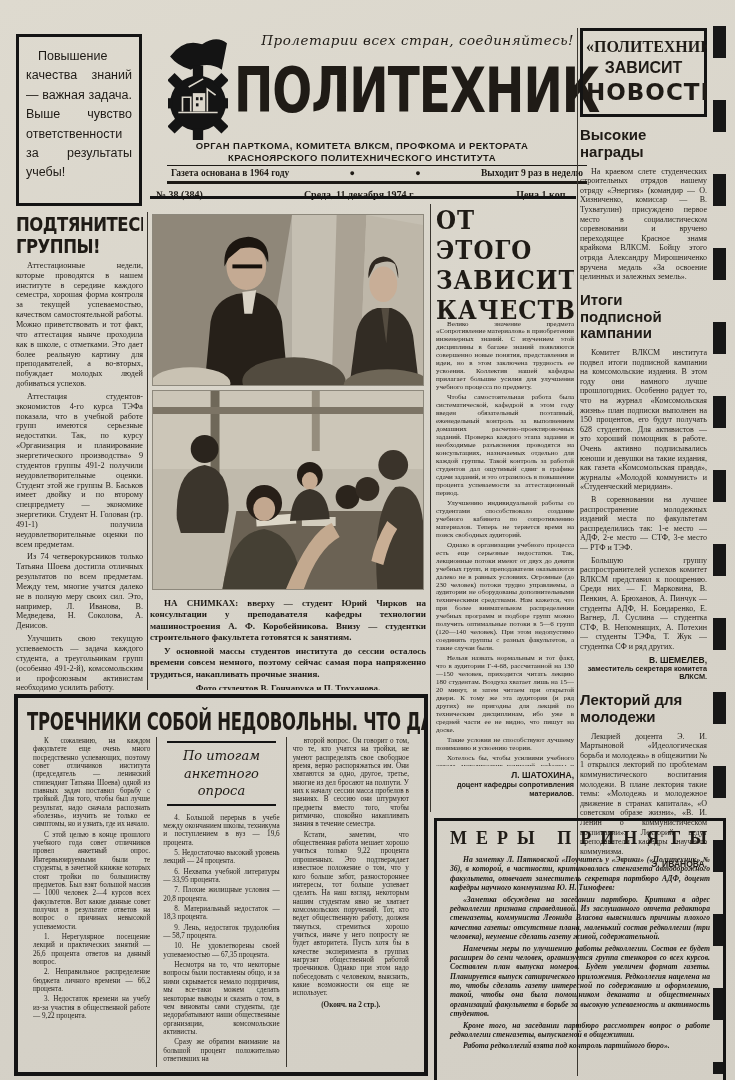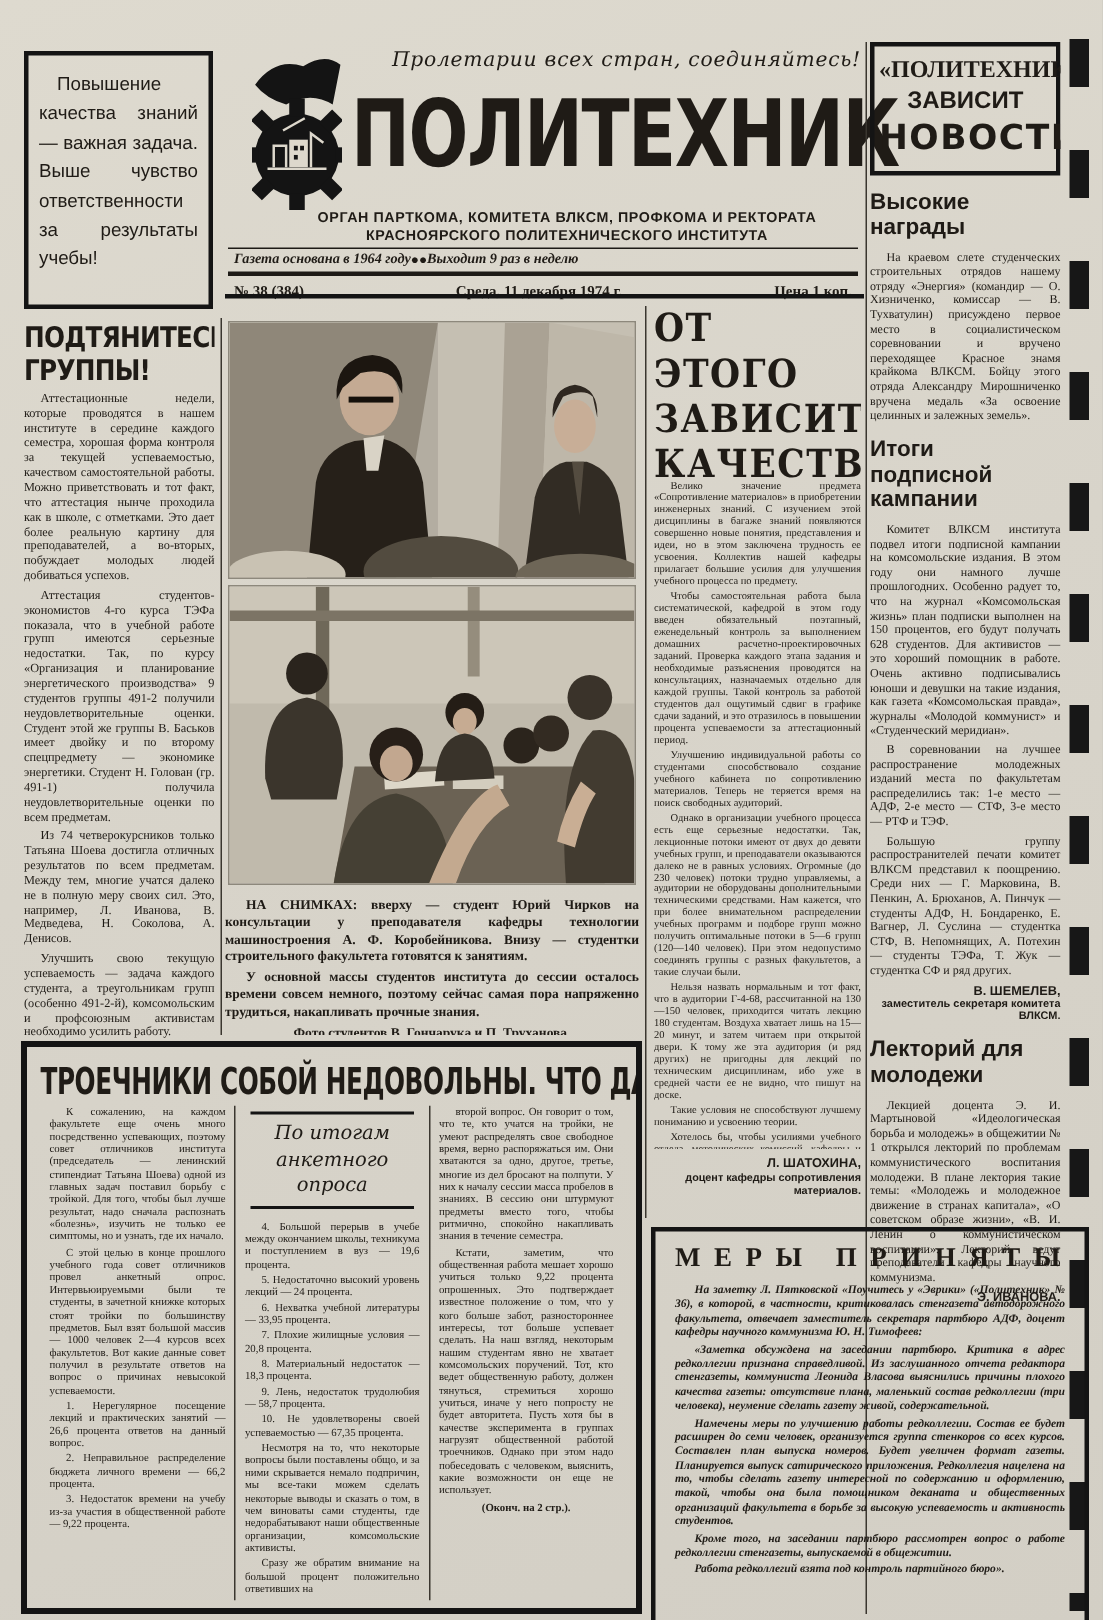--- a/index.html
+++ b/index.html
@@ -27,27 +27,27 @@
 
   
   .masthead { left:150px; top:28px; width:426px; height:172px; }
   .slogan { position:absolute; right:2px; top:4px; font-style:italic; font-size:13.5px;
     font-family:"DejaVu Serif",serif; letter-spacing:.5px; }
   .logo { position:absolute; left:18px; top:6px; width:60px; height:106px; }
   .logo svg { width:100%; height:100%; }
   .np-title { position:absolute; left:84px; top:26px; width:340px;
     font-family:"DejaVu Sans",sans-serif; font-weight:bold; font-size:47px;
     letter-spacing:-1px; transform:scaleY(1.32); transform-origin:top left; white-space:nowrap; }
-  .org { position:absolute; left:30px; width:396px; text-align:center;
+  .org { position:absolute; left:14px; width:396px; text-align:center;
     font-family:"Liberation Sans",sans-serif; font-weight:bold; font-size:9.5px; letter-spacing:.4px; }
   .org1 { top:112px; } .org2 { top:124px; }
-  .founded-row { position:absolute; left:2px; top:137px; width:420px;
-    display:flex; justify-content:flex-start; align-items:center;
+  .founded-row { position:absolute; left:17px; top:137px; width:420px;
+    display:flex; justify-content:space-between; align-items:center;
     border-top:1px solid #1d1a16; border-bottom:3px solid #1d1a16;
-    padding:2px 4px 3px; font-weight:bold; font-size:9.5px;font-style:italic; }
+    padding:2px 4px 3px; font-weight:bold; font-size:9.5px; }
   .founded-row .dot { font-size:9px; line-height:1; }
   .issue-row { position:absolute; left:2px; top:158px; width:420px;
     display:flex; justify-content:space-between; padding:3px 4px 0;
     font-weight:bold; font-size:10px; }
   .masthead-bottom-rule { left:150px; top:196px; width:426px; height:3px; background:#141414; }
 
   
   .vrule { width:1px; background:#3a362f; }
   .edge-marks { right:9px; top:26px; width:13px; height:1048px;
     background:repeating-linear-gradient(180deg,#171717 0 32px,transparent 32px 74px); }
@@ -258,21 +258,21 @@
     <div class="news-box">
       <div class="nb1">«ПОЛИТЕХНИК»</div>
       <div class="nb2">ЗАВИСИТ</div>
       <div class="nb3">НОВОСТИ</div>
     </div>
     <h3 class="news-h">Высокие награды</h3>
     <p class="body-p">На краевом слете студенческих строительных отрядов нашему отряду «Энергия» (командир — О. Хизниченко, комиссар — В. Тухватулин) присуждено первое место в социалистическом соревновании и вручено переходящее Красное знамя крайкома ВЛКСМ. Бойцу этого отряда Александру Мирошниченко вручена медаль «За освоение целинных и залежных земель».</p>
     <h3 class="news-h">Итоги подписной кампании</h3>
     <p class="body-p">Комитет ВЛКСМ института подвел итоги подписной кампании на комсомольские издания. В этом году они намного лучше прошлогодних. Особенно радует то, что на журнал «Комсомольская жизнь» план подписки выполнен на 150 процентов, его будут получать 628 студентов. Для активистов — это хороший помощник в работе. Очень активно подписывались юноши и девушки на такие издания, как газета «Комсомольская правда», журналы «Молодой коммунист» и «Студенческий меридиан».</p>
     <p class="body-p">В соревновании на лучшее распространение молодежных изданий места по факультетам распределились так: 1-е место — АДФ, 2-е место — СТФ, 3-е место — РТФ и ТЭФ.</p>
-    <p class="body-p">Большую группу распространителей печати комитет ВЛКСМ представил к поощрению. Среди них — Г. Марковина, В. Пенкин, А. Брюханов, А. Пинчук — студенты АДФ, Н. Бондаренко, Е. Вагнер, Л. Суслина — студентка СТФ, В. Непомнящих, А. Потехин — студенты ТЭФа, Т. Жук — студентка СФ и ряд других.</p>
+    <p class="body-p">Большую группу распространителей успехов комитет ВЛКСМ представил к поощрению. Среди них — Г. Марковина, В. Пенкин, А. Брюханов, А. Пинчук — студенты АДФ, Н. Бондаренко, Е. Вагнер, Л. Суслина — студентка СТФ, В. Непомнящих, А. Потехин — студенты ТЭФа, Т. Жук — студентка СФ и ряд других.</p>
     <div class="sig">
       <span>В. ШЕМЕЛЕВ,</span>
       <span class="role">заместитель секретаря комитета ВЛКСМ.</span>
     </div>
     <h3 class="news-h">Лекторий для молодежи</h3>
     <p class="body-p">Лекцией доцента Э. И. Мартыновой «Идеологическая борьба и молодежь» в общежитии № 1 открылся лекторий по проблемам коммунистического воспитания молодежи. В плане лектория такие темы: «Молодежь и молодежное движение в странах капитала», «О советском образе жизни», «В. И. Ленин о коммунистическом воспитании». Лекторий ведут преподаватели кафедры научного коммунизма.</p>
     <div class="sig">
       <span>Э. ИВАНОВА.</span>
     </div>
   </section>

